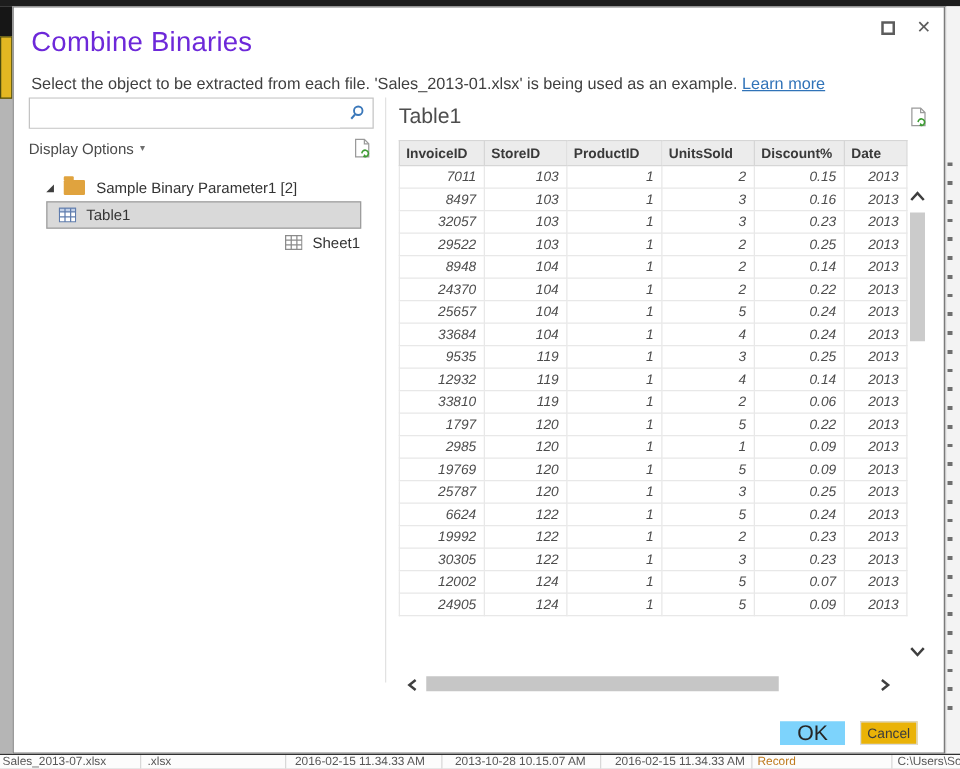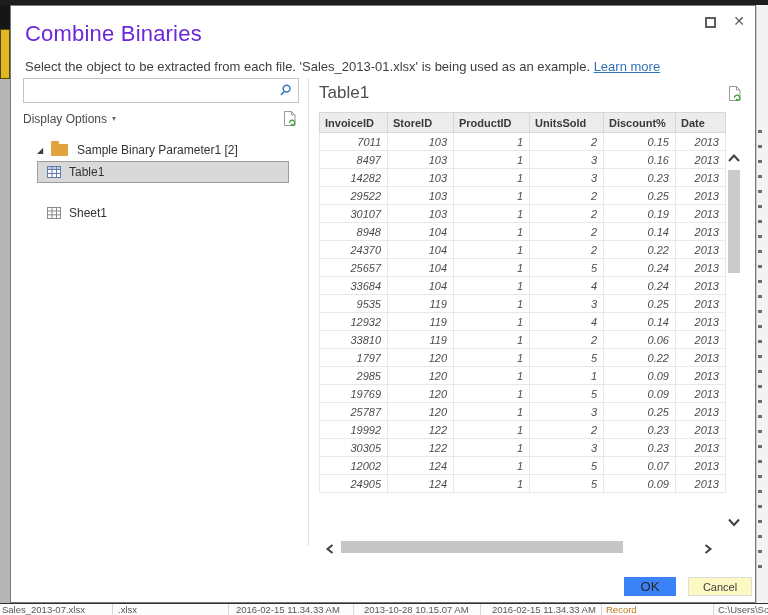--- a/index.html
+++ b/index.html
@@ -42,21 +42,21 @@
 
   .tree { margin-top:9px; font-size:12px; color:#333; }
   .tree-root { display:flex; align-items:center; height:22px; padding-left:14px; cursor:pointer; }
   .expand-icon { font-size:8px; color:#3e3e3e; width:14px; }
   .folder-icon { position:relative; width:17px; height:12px; background:#e0a33e; border-radius:1px; margin-right:9px; }
   .folder-icon::before { content:''; position:absolute; left:0; top:-3px; width:8px; height:3px; background:#e0a33e; border-radius:1px 1px 0 0; }
   .tree-item { display:flex; align-items:center; height:22px; margin-left:14px; width:252px; padding-left:9px;
                border:1px solid transparent; cursor:pointer; }
   .tree-item.selected { background:#d9d9d9; border-color:#9d9d9d; }
   .tree-item .item-icon { margin-right:8px; display:inline-flex; }
-  .tree-item + .tree-item { margin-top:19px; }
+  .tree-item + .tree-item { margin-top:0;justify-content:flex-end; }
 
   
   .preview-title { position:absolute; left:308px; top:77px; font-size:17px; font-weight:300; color:#4d4d4d; }
   .preview-refresh { position:absolute; right:13px; top:79px; width:14px; height:17px; cursor:pointer; }
 
   .preview { position:absolute; left:308px; top:106px; width:428px; height:446px; }
   table.grid { border-collapse:collapse; table-layout:fixed; width:406px; font-size:11px; }
   table.grid th { height:20px; background:#ececec; border:1px solid #d6d6d6; text-align:left;
                   padding:0 0 0 5px; font-weight:bold; color:#393939; overflow:hidden; white-space:nowrap;margin-left:40px; }
   table.grid td { height:18px; border:1px solid #e8e8e8; text-align:right; padding:0 6px 0 0;
@@ -68,23 +68,23 @@
   .vscroll .chev.down { bottom:0; }
   .vthumb { position:absolute; left:3px; top:20px; width:12px; height:103px; background:#cbcbcb; cursor:pointer; }
 
   .hscroll { position:absolute; left:0; top:427px; width:406px; height:16px; }
   .hscroll .chev { position:absolute; top:2px; cursor:pointer; }
   .hscroll .chev.left { left:5px; }
   .hscroll .chev.right { left:383px; }
   .hthumb { position:absolute; left:22px; top:2px; width:282px; height:12px; background:#c6c6c6; cursor:pointer; }
 
   
-  .btn-ok { position:absolute; left:613px; top:571px; width:52px; height:19px; background:#3b82f6; border:none;
-            font-size:13px; color:#262626; font-family:"Liberation Sans", sans-serif; cursor:pointer; }
-  .btn-cancel { position:absolute; left:677px; top:571px; width:64px; height:19px; background:#fef9c3;
+  .btn-ok { position:absolute; left:613px; top:571px; width:52px; height:19px; background:#7dd3fc; border:none;
+            font-size:17px; color:#262626; font-family:"Liberation Sans", sans-serif; cursor:pointer; }
+  .btn-cancel { position:absolute; left:677px; top:571px; width:46px; height:19px; background:#eab308;
                 border:1px solid #dcdcdc; font-size:11px; color:#3c3c3c; font-family:"Liberation Sans", sans-serif; cursor:pointer; }
 </style>
 </head>
 <body>
 
 <div class="backdrop-top"></div>
 <div class="backdrop-left">
   <div class="bl-black"></div>
   <div class="bl-yellow"></div>
 </div>
@@ -217,44 +217,36 @@
           </tr>
           <tr>
             <td>8497</td>
             <td>103</td>
             <td>1</td>
             <td>3</td>
             <td>0.16</td>
             <td>2013</td>
           </tr>
           <tr>
-            <td>14282</td>
+            <td>32057</td>
             <td>103</td>
             <td>1</td>
             <td>3</td>
             <td>0.23</td>
             <td>2013</td>
           </tr>
           <tr>
             <td>29522</td>
             <td>103</td>
             <td>1</td>
             <td>2</td>
             <td>0.25</td>
             <td>2013</td>
           </tr>
           <tr>
-            <td>30107</td>
-            <td>103</td>
-            <td>1</td>
-            <td>2</td>
-            <td>0.19</td>
-            <td>2013</td>
-          </tr>
-          <tr>
             <td>8948</td>
             <td>104</td>
             <td>1</td>
             <td>2</td>
             <td>0.14</td>
             <td>2013</td>
           </tr>
           <tr>
             <td>24370</td>
             <td>104</td>
@@ -326,20 +318,28 @@
             <td>5</td>
             <td>0.09</td>
             <td>2013</td>
           </tr>
           <tr>
             <td>25787</td>
             <td>120</td>
             <td>1</td>
             <td>3</td>
             <td>0.25</td>
+            <td>2013</td>
+          </tr>
+          <tr>
+            <td>6624</td>
+            <td>122</td>
+            <td>1</td>
+            <td>5</td>
+            <td>0.24</td>
             <td>2013</td>
           </tr>
           <tr>
             <td>19992</td>
             <td>122</td>
             <td>1</td>
             <td>2</td>
             <td>0.23</td>
             <td>2013</td>
           </tr>

